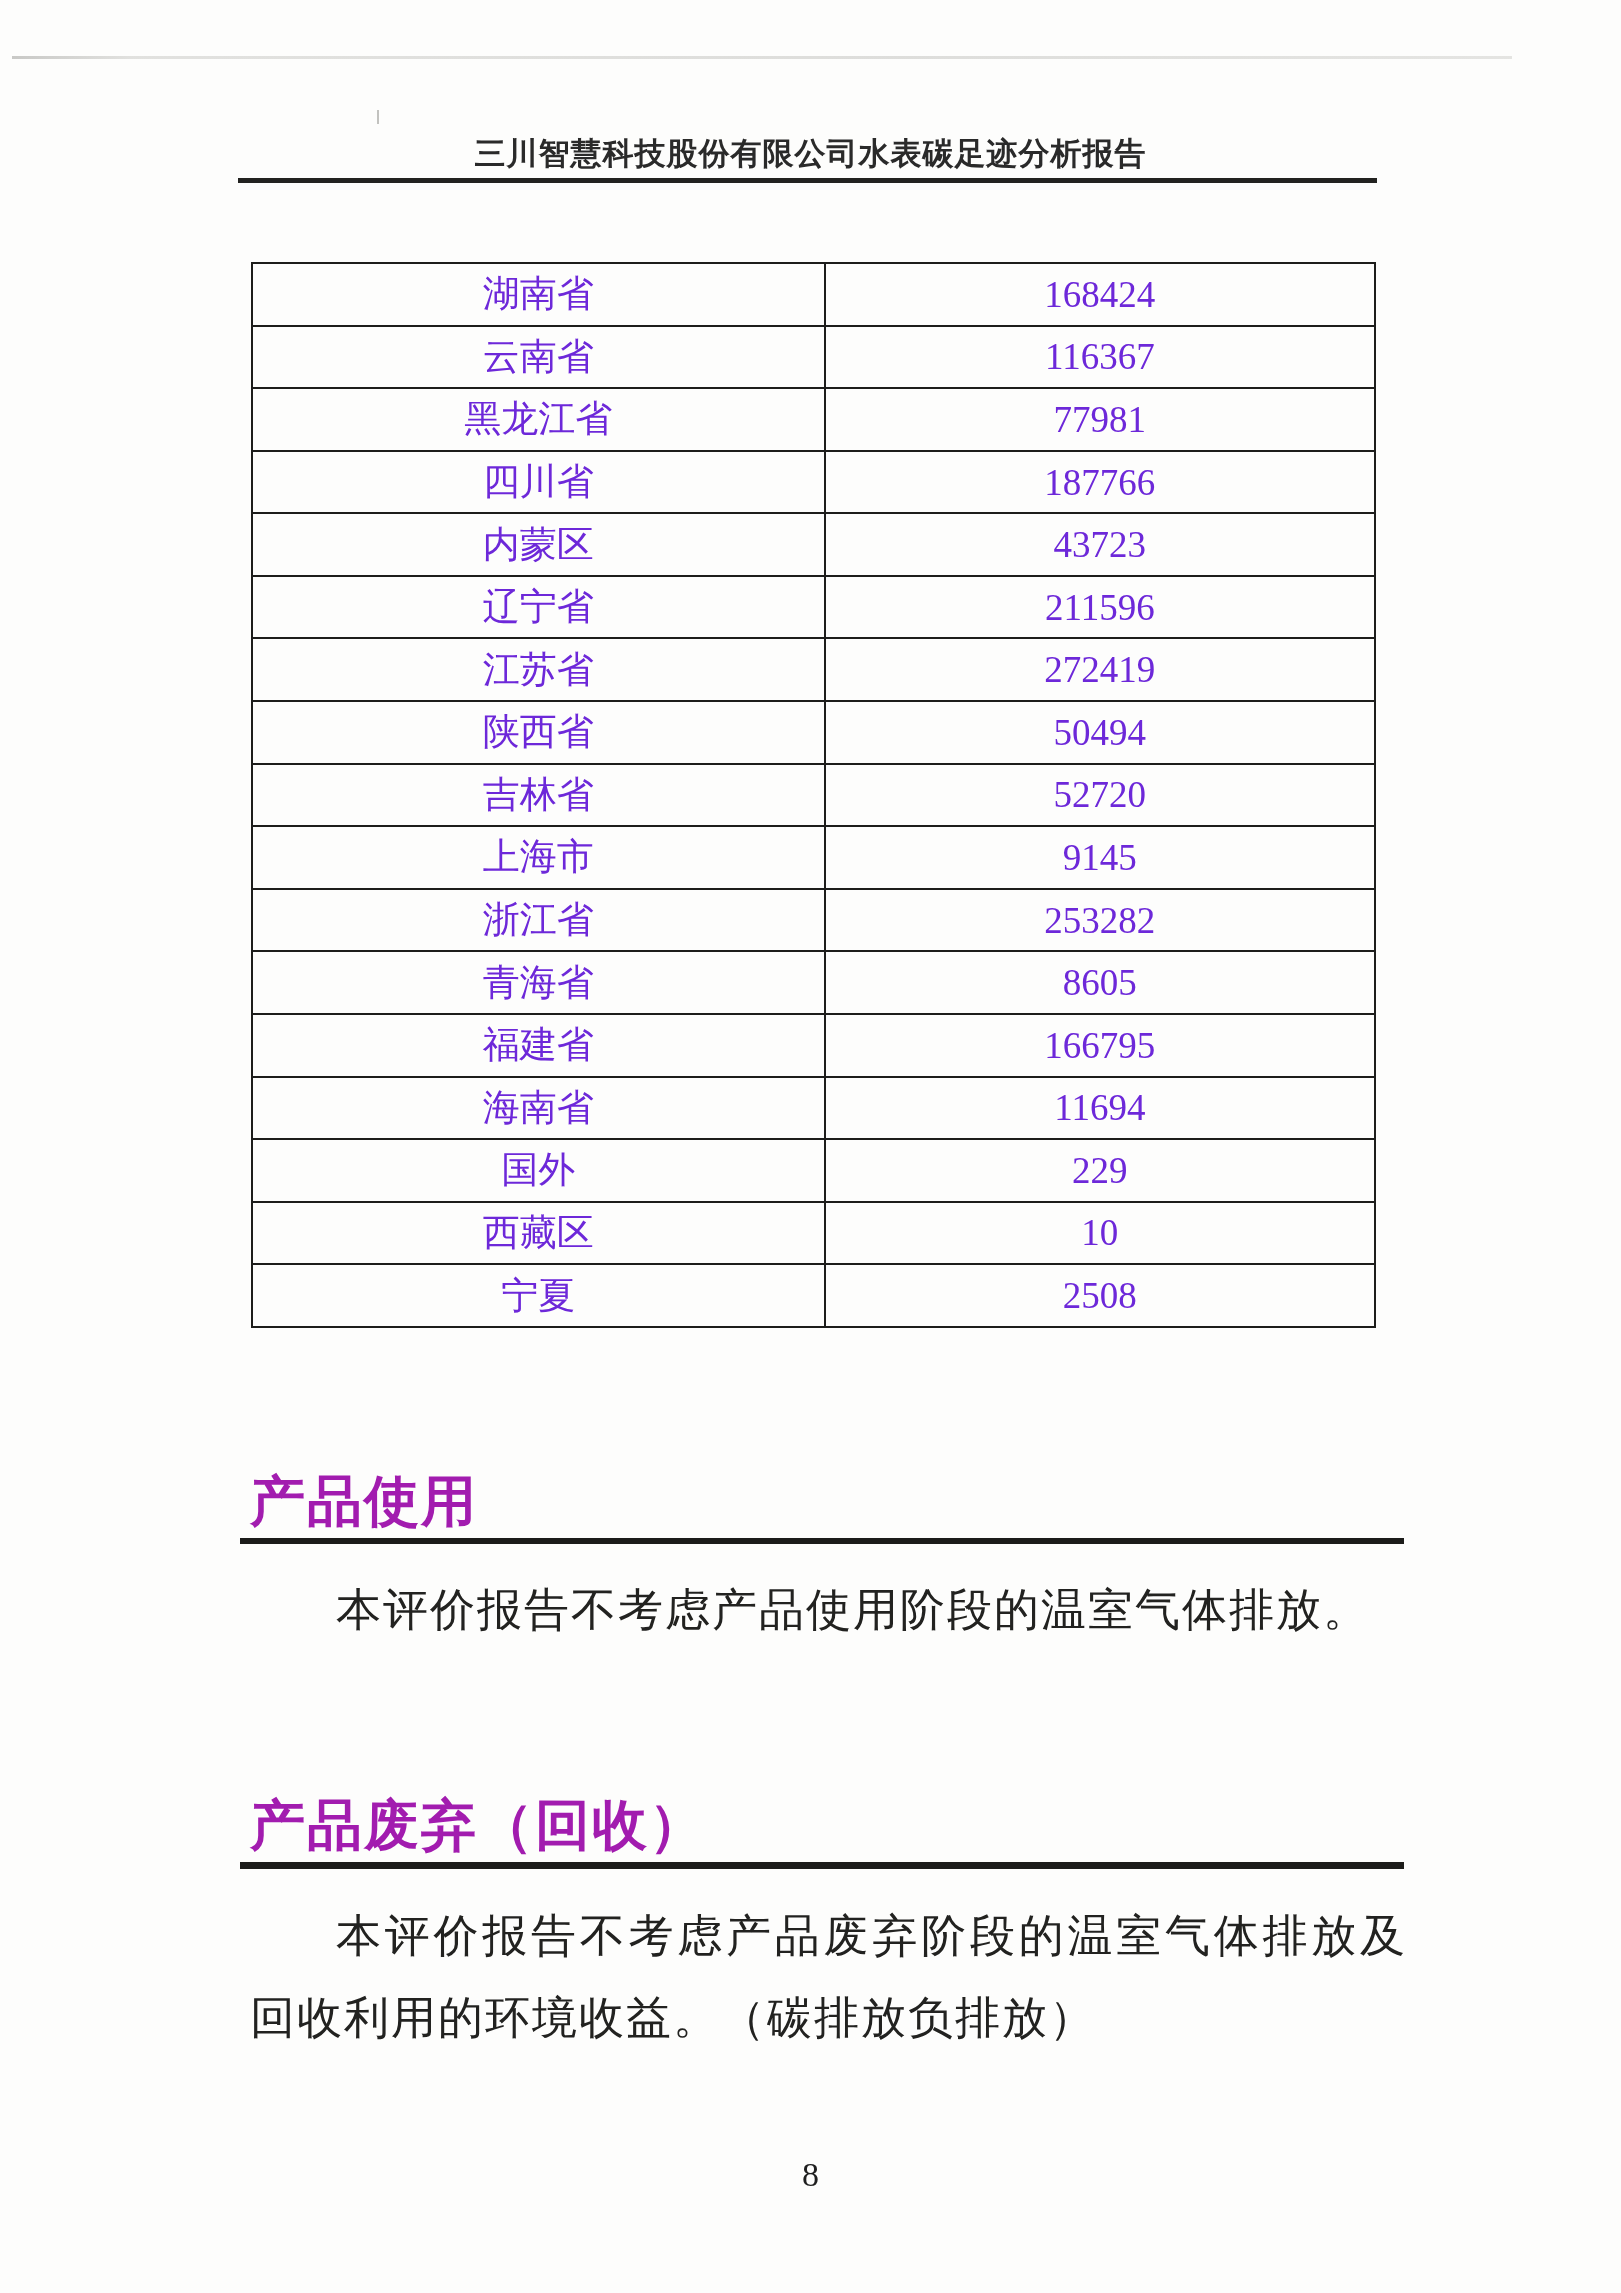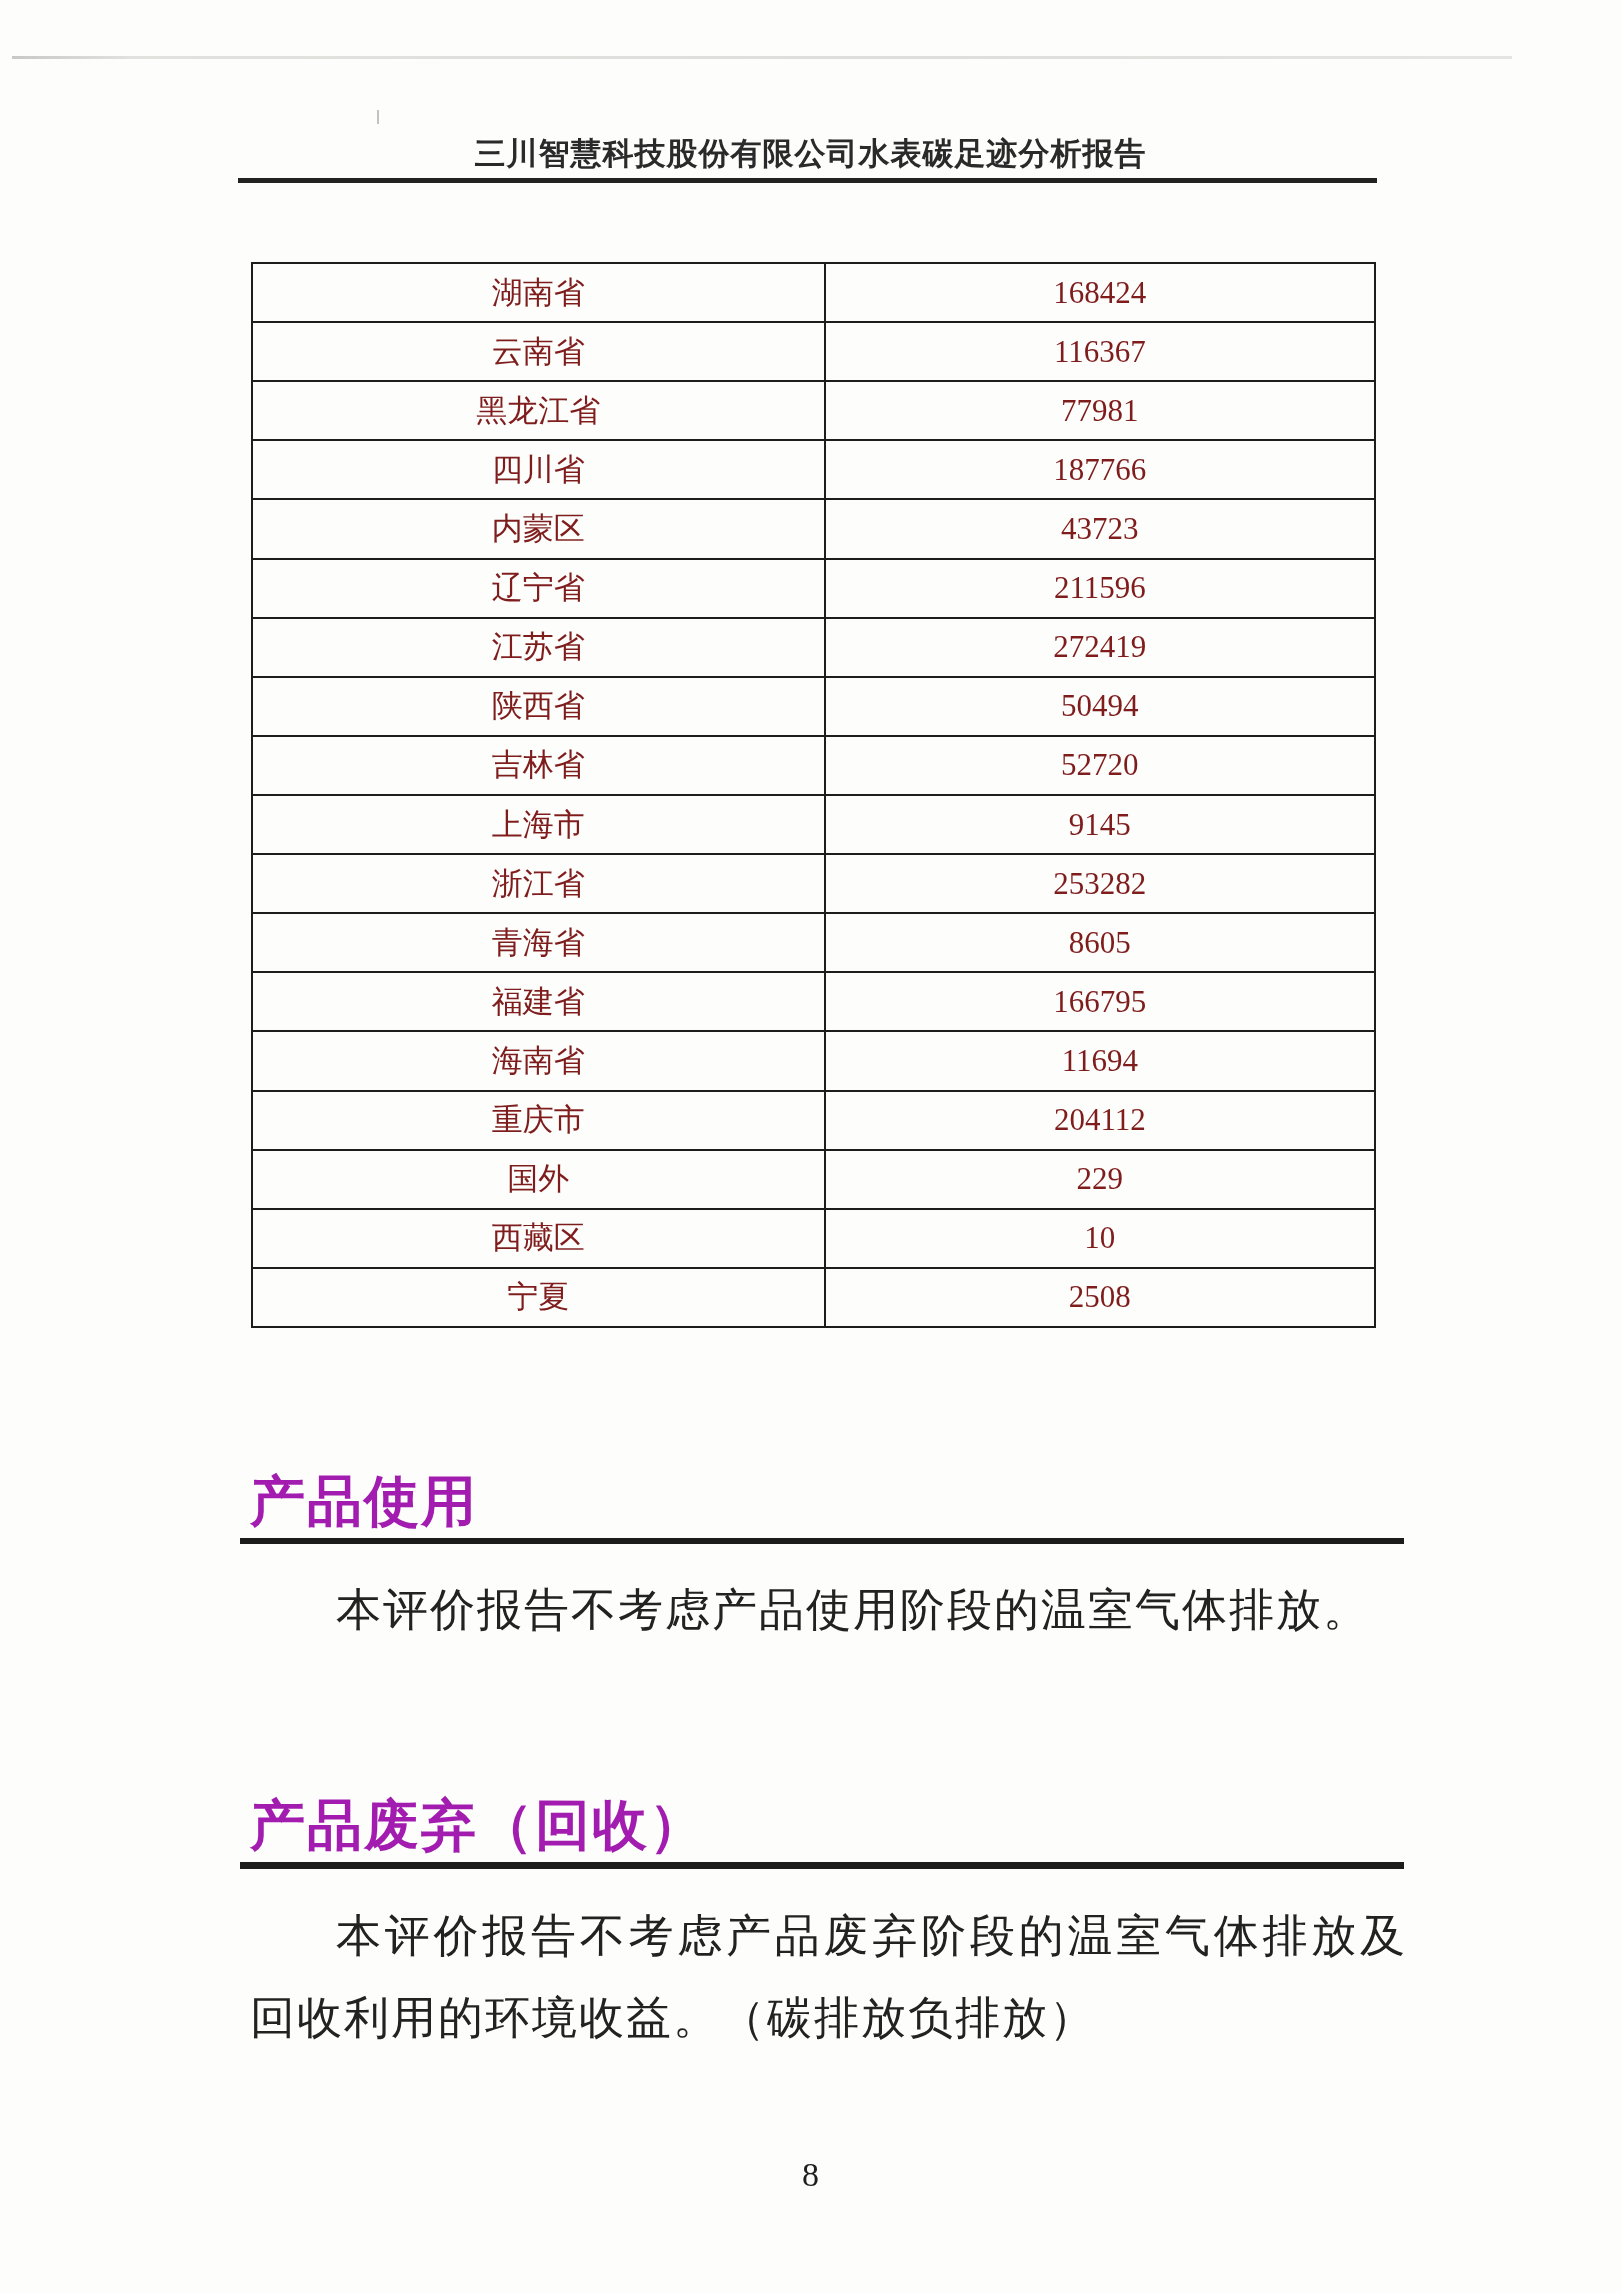--- a/index.html
+++ b/index.html
@@ -62,22 +62,22 @@
     left: 251px;
     width: 1125px;
     height: 1066px;
     border-collapse: collapse;
     table-layout: fixed;
   }
   .province-table td {
     border: 2.9px solid #1d1d1b;
     text-align: center;
     vertical-align: middle;
-    font-size: 31px;
-    color: #7f1d1d;
+    font-size: 37px;
+    color: #6d28d9;
     padding: 0;
   }
   .province-table td.col-region { width: 51%; }
   .province-table td.col-value  { width: 49%; font-family: "Liberation Serif", serif; margin-left: 43px; }
   
   .section-heading {
     position: absolute;
     left: 250px;
     font-family: "Liberation Sans", sans-serif;
     font-weight: bold;
@@ -183,24 +183,20 @@
         </tr>
         <tr>
           <td class="col-region">福建省</td>
           <td class="col-value">166795</td>
         </tr>
         <tr>
           <td class="col-region">海南省</td>
           <td class="col-value">11694</td>
         </tr>
         <tr>
-          <td class="col-region">重庆市</td>
-          <td class="col-value">204112</td>
-        </tr>
-        <tr>
           <td class="col-region">国外</td>
           <td class="col-value">229</td>
         </tr>
         <tr>
           <td class="col-region">西藏区</td>
           <td class="col-value">10</td>
         </tr>
         <tr>
           <td class="col-region">宁夏</td>
           <td class="col-value">2508</td>

